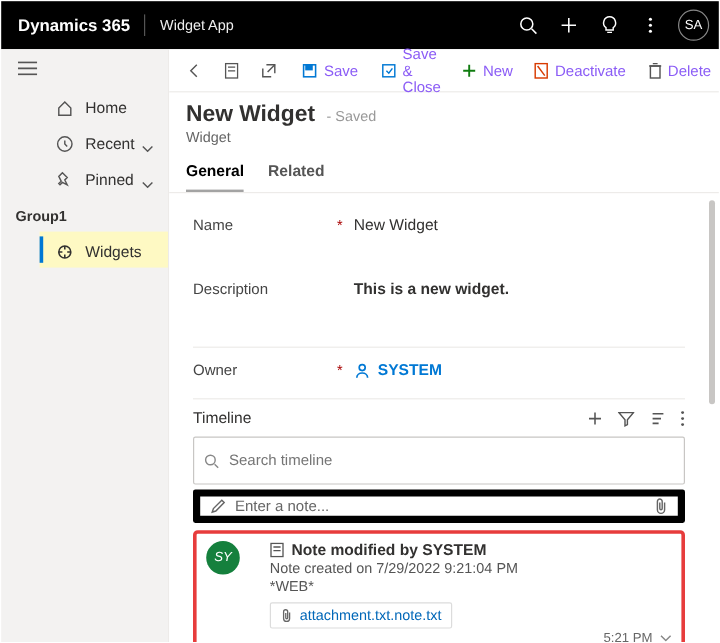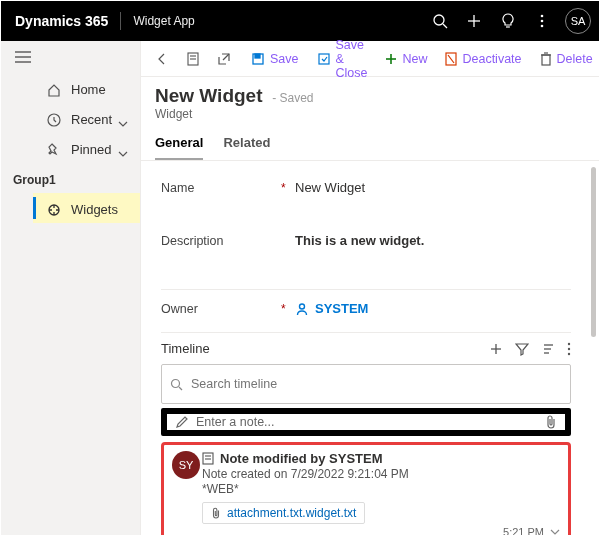--- a/index.html
+++ b/index.html
@@ -53,21 +53,21 @@
   .timeline-title { font-size:13px; font-weight:400; flex:1;}
   .tl-actions { display:flex; gap:12px; color:#555;}
   .tl-actions span { cursor:pointer; }
   .searchbox { display:flex; align-items:center; border:1px solid #c8c6c4; height:40px; padding:0 8px; margin:4px 0; border-radius:2px; color:#666;}
   .searchbox input { border:none; outline:none; flex:1; font-size:12.5px; color:#333; background:transparent;}
   .notebox { display:flex; align-items:center; border:6px solid #000000; height:28px; padding:0 8px; margin:4px 0; border-radius:2px; color:#666;}
   .notebox .pen { margin-right:8px;}
   .notebox .entera { flex:1; color:#666; font-size:12.5px;}
   .clip { color:#666; }
   .card-highlight { border:3px solid #e73c3c; border-radius:4px; padding:6px 8px 6px 8px; margin-top:6px; display:flex; }
-  .cavatar { width:28px; height:28px; border-radius:50%; background:#7f1d1d; color:#fff; font-size:11px; display:flex; align-items:center; justify-content:center; margin-right:2px; flex-shrink:0;}
+  .cavatar { width:28px; height:28px; border-radius:50%; background:#15803d; color:#fff; font-size:11px; display:flex; align-items:center; justify-content:center; margin-right:25px; flex-shrink:0;font-style:italic;}
   .cardbody { flex:1; }
   .cardtitle { display:flex; align-items:center; gap:6px; font-weight:600; font-size:13px;}
   .cardtitle .notei { color:#555; font-weight:normal;}
   .cardmeta { font-size:12px; color:#555; margin-top:1px;}
   .cardtag { font-size:12px; color:#555; margin-top:1px;}
   .attachrow { margin-top:6px; display:inline-flex; align-items:center; gap:6px; border:1px solid #dcdcdc; padding:3px 8px; border-radius:2px; }
   .attachrow .clip2 { color:#666; font-size:12px;}
   .attachrow a { color:#0067b8; font-size:12px; text-decoration:none;}
   .cardfoot { display:flex; justify-content:flex-end; align-items:center; gap:6px; color:#666; font-size:11px; margin-top:2px;}
   svg { display:block; }
@@ -347,21 +347,21 @@
               <span>Note modified by SYSTEM</span>
             </div>
             <div class="cardmeta">Note created on 7/29/2022 9:21:04 PM</div>
             <div class="cardtag">*WEB*</div>
             <div class="attachrow">
               <span class="clip2">
                     <svg width="10" height="12" viewBox="0 0 10 12" fill="none" stroke="#666" stroke-width="1.1">
                       <path d="M7.5 3.5v5a2.5 2.5 0 0 1-5 0V3a1.7 1.7 0 0 1 3.4 0v5a.8.8 0 0 1-1.6 0V4"></path>
                     </svg>
                   </span>
-              <a>attachment.txt.widget.txt</a>
+              <a>attachment.txt.note.txt</a>
             </div>
             <div class="cardfoot">
               <span>5:21 PM</span>
               <span>
                     <svg width="10" height="6" viewBox="0 0 10 6" fill="none" stroke="#888" stroke-width="1.2">
                       <path d="M1 1l4 4 4-4"></path>
                     </svg>
                   </span>
             </div>
           </div>

